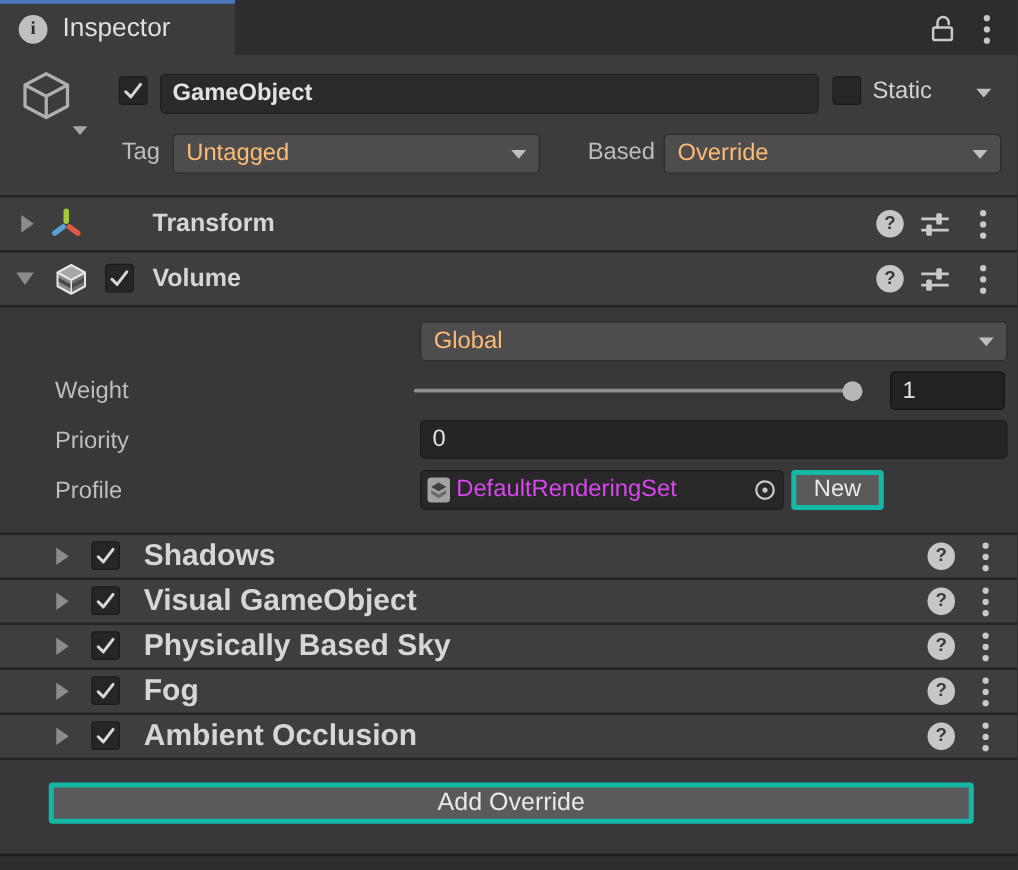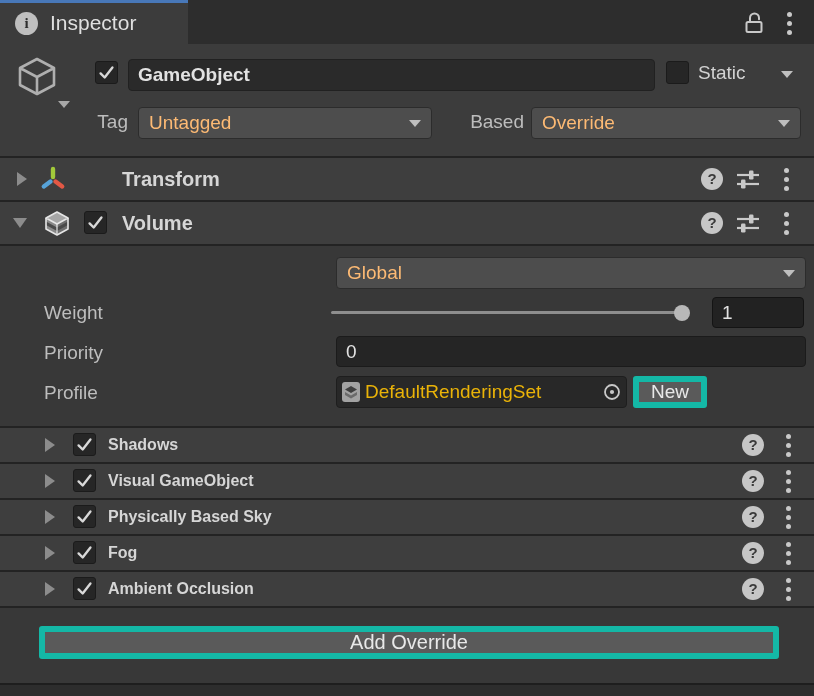--- a/index.html
+++ b/index.html
@@ -48,29 +48,29 @@
   .comp-title { font-size:20px; font-weight:700; color:#D6D6D6; line-height:42px; }
   .help-ic { width:22px; height:22px; border-radius:50%; background:#C6C6C6; color:#3A3A3A;
              font-weight:700; font-size:15px; text-align:center; line-height:22px; cursor:pointer; }
 
   
   .fld-label { width:280px; line-height:32px; color:#BDBDBD; }
   .slider-track { height:3px; background:#8E8E8E; border-radius:2px; }
   .slider-knob { width:16px; height:16px; border-radius:50%; background:#B8B8B8; cursor:pointer; }
   .objfield { background:#282828; border:1px solid #1E1E1E; border-radius:4px; display:flex;
               align-items:center; padding:0 4px; overflow:hidden; cursor:pointer; }
-  .objfield .objtxt { color:#eab308; white-space:nowrap; overflow:hidden; flex:1; margin-left:4px; }
-  .btn { background:#5A5A5A; border:6px solid #14b8a6; border-radius:3px; color:#E8E8E8;
+  .objfield .objtxt { color:#d946ef; white-space:nowrap; overflow:hidden; flex:1; margin-left:4px; }
+  .btn { background:#5A5A5A; border:4px solid #14b8a6; border-radius:3px; color:#E8E8E8;
          font-size:19px; text-align:center; cursor:pointer; display:flex; align-items:center; justify-content:center; }
 
   
   .ovr-stack { left:0; top:426px; width:814px; height:182px; background:#232323;
                display:flex; flex-direction:column; gap:2px; padding:2px 0; }
   .ovr-row { position:relative; height:34px; background:#3E3E3E; }
-  .ovr-title { font-size:16px; font-weight:700; color:#D6D6D6; line-height:34px; }
+  .ovr-title { font-size:24px; font-weight:700; color:#D6D6D6; line-height:34px;margin-left:7px; }
 
   .add-btn { left:39px; top:626px; width:740px; height:33px; font-size:20px; }
   .bottom-strip { left:0; top:683px; width:814px; height:13px; background:#2D2D2D; border-top:2px solid #1E1E1E; }
 </style>
 </head>
 <body>
 
 <div class="root">
 
   <div class="abs tabbar">

